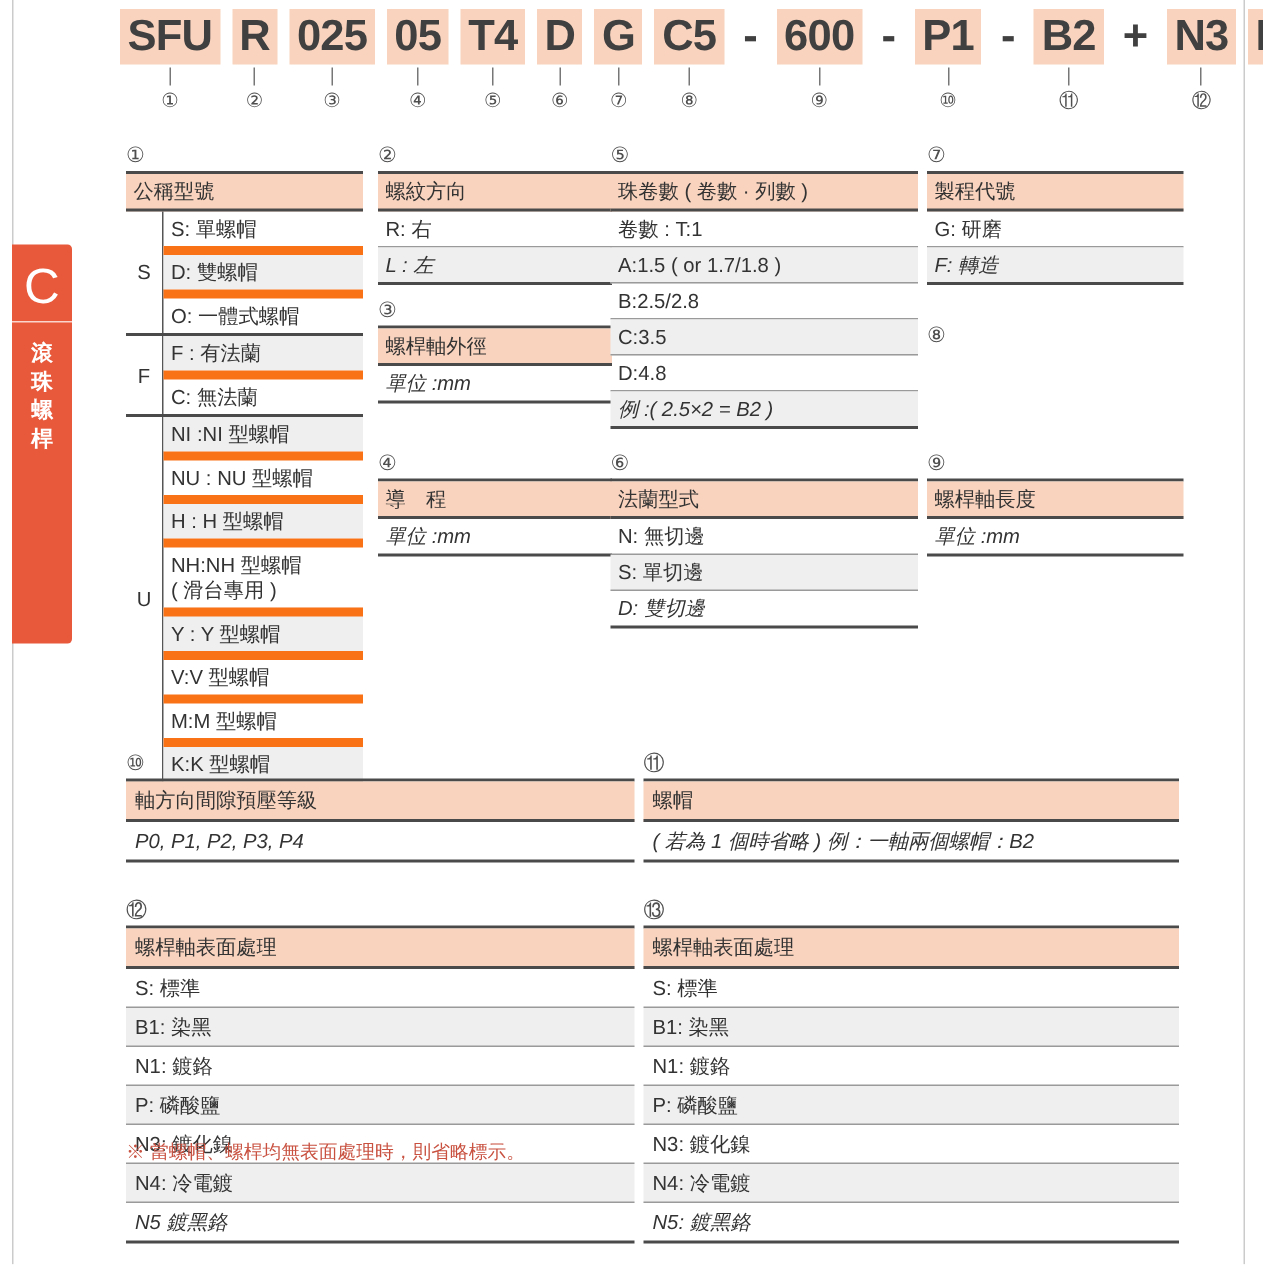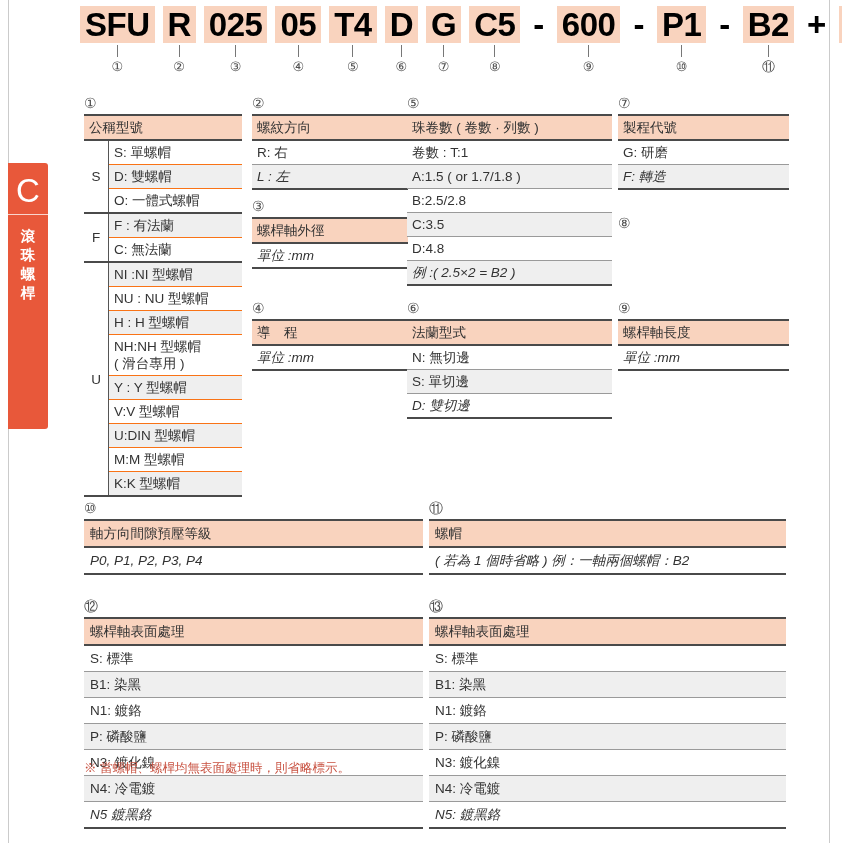--- a/index.html
+++ b/index.html
@@ -14,21 +14,21 @@
        background:var(--c-tab_bg,#E8583A);border-radius:0 3px 3px 0;
        display:flex;flex-direction:column;align-items:center;color:#fff;}
   .tab-letter{font-size:33px;line-height:40px;margin-top:8px;font-weight:400;}
   .tab-div{width:100%;height:1px;background:rgba(255,255,255,.75);margin:3px 0 12px;}
   .tab-label{display:flex;flex-direction:column;align-items:center;
              font-size:14.5px;font-weight:700;line-height:19px;}
 
   
   .code-row{position:absolute;left:80px;top:6px;display:flex;align-items:flex-start;gap:8px;}
   .tok{display:flex;flex-direction:column;align-items:center;}
-  .tok .txt{font-size:33px;font-weight:800;letter-spacing:-.5px;color:#000000;
+  .tok .txt{font-size:29px;font-weight:800;letter-spacing:-.5px;color:#404040;
             line-height:37px;padding:0 5px;white-space:nowrap;}
   .tok.hl .txt{background:var(--c-highlight,#F9D3BE);}
   .tick{width:1px;height:12px;background:#777;margin-top:2px;}
   .circ{font-size:13px;color:#4f4f4f;margin-top:3px;line-height:14px;}
 
   
   .sec{position:absolute;}
   .sec .num{font-size:14px;color:#4f4f4f;height:17px;line-height:17px;margin-bottom:2px;}
   .tbl{border-top:2px solid var(--c-border_dark,#4a4a4a);
        border-bottom:2px solid var(--c-border_dark,#4a4a4a);}
@@ -37,21 +37,21 @@
   .row{padding:3px 5px;font-size:13.5px;line-height:17px;border-bottom:1px solid #9a9a9a;}
   .row.alt{background:var(--c-alt_row,#EFEFEF);}
   .tbl > .row:last-child{border-bottom:none;font-style:italic;}
 
   
   .grp{display:flex;border-bottom:2px solid var(--c-border_dark,#4a4a4a);}
   .tbl > .grp:last-child{border-bottom:none;}
   .gkey{width:24px;flex:none;display:flex;align-items:center;justify-content:center;
         font-size:13.5px;border-right:1.5px solid #555;}
   .gitems{flex:1;min-width:0;}
-  .gitems .row{border-bottom:none;border-top:1px solid #f97316;}
+  .gitems .row{border-bottom:none;border-top:6px solid #f97316;}
   .gitems .row:first-child{border-top:none;}
 
   .sec.wide .hdr,.sec.wide .row{padding:4px 6px;}
 
   
   .notes{position:absolute;left:84px;top:760px;font-size:12.5px;line-height:16px;
          color:var(--c-note_red,#C85140);}
 </style>
 </head>
 <body>
@@ -173,21 +173,20 @@
           <div class="gitems">
             <div class="row alt">NI :NI 型螺帽</div>
             <div class="row">NU : NU 型螺帽</div>
             <div class="row alt">H : H 型螺帽</div>
             <div class="row">
               <div>NH:NH 型螺帽</div>
               <div>( 滑台專用 )</div>
             </div>
             <div class="row alt">Y : Y 型螺帽</div>
             <div class="row">V:V 型螺帽</div>
-            <div class="row alt">U:DIN 型螺帽</div>
             <div class="row">M:M 型螺帽</div>
             <div class="row alt">K:K 型螺帽</div>
           </div>
         </div>
       </div>
     </section>
   <section class="sec" style="left:252px;top:95px;width:156px">
       <div class="num">②</div>
       <div class="tbl">
         <div class="hdr">螺紋方向</div>

